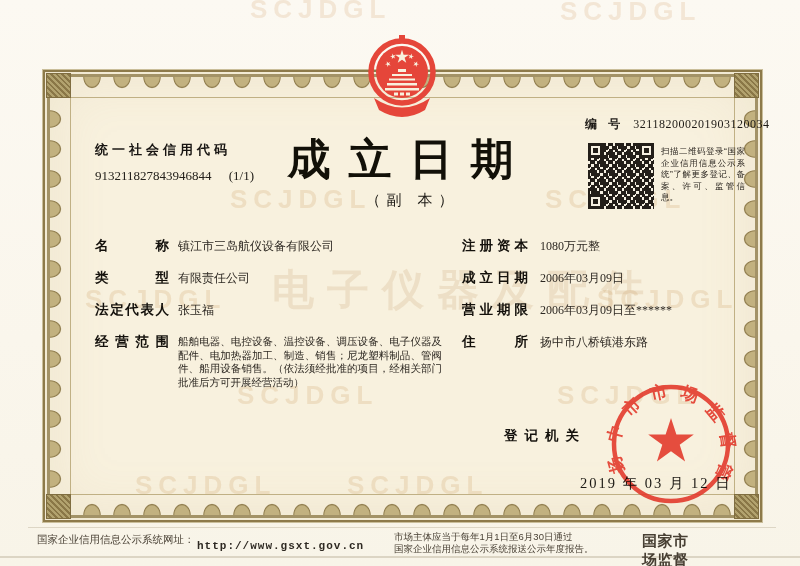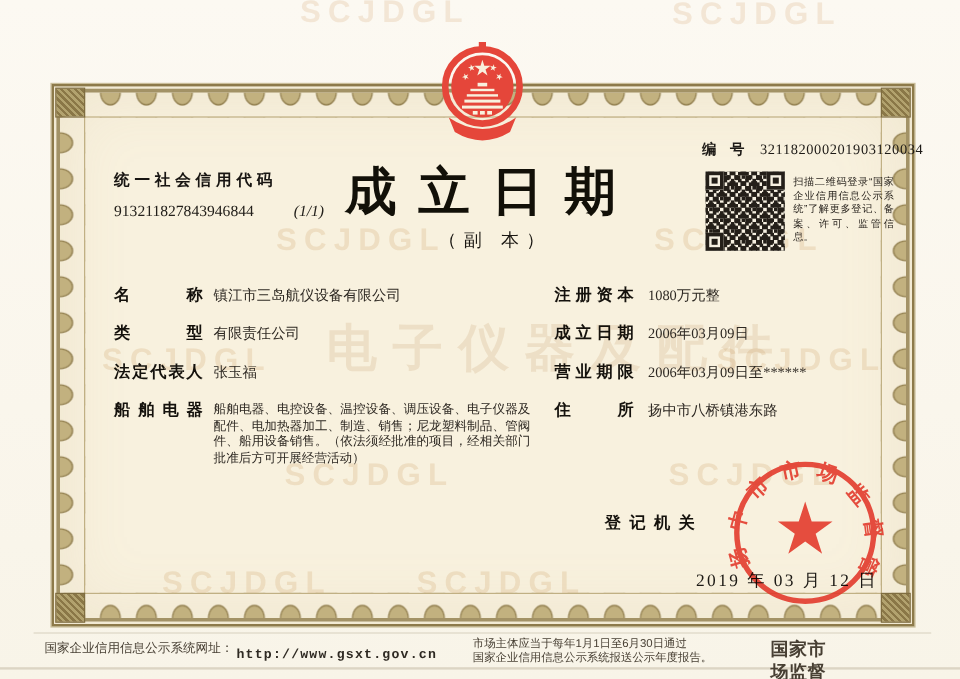--- a/index.html
+++ b/index.html
@@ -50,21 +50,21 @@
   .wm.outside{color:rgba(226,196,160,.35);}
   .wm-center{position:absolute;left:272px;top:262px;font-size:42px;font-weight:bold;
     letter-spacing:13px;color:rgba(196,156,104,.20);z-index:0;pointer-events:none;white-space:nowrap;}
 
   
   .content{position:absolute;inset:0;z-index:3;}
   .emblem{position:absolute;left:361px;top:30px;z-index:4;}
   .credit-block{position:absolute;left:95px;top:141px;}
   .credit-label{font-weight:bold;font-size:13px;letter-spacing:4px;color:#181512;}
   .credit-num{margin-top:9px;font-family:"Liberation Serif",serif;font-size:13px;color:#23201b;}
-  .credit-num .page{margin-left:30px;font-style:italic;}
+  .credit-num .page{margin-left:14px;}
   .serial{position:absolute;left:585px;top:116px;display:flex;align-items:baseline;}
   .serial .lab{font-weight:bold;font-size:12px;letter-spacing:4px;}
   .serial .num{font-family:"Liberation Serif",serif;font-size:12px;margin-left:9px;letter-spacing:.5px;}
   .title{position:absolute;left:43px;top:131px;width:715px;text-align:center;
     font-size:43px;font-weight:bold;letter-spacing:18px;padding-left:18px;box-sizing:border-box;color:#121008;}
   .subtitle{position:absolute;left:43px;top:191px;width:715px;text-align:center;
     font-size:15px;letter-spacing:6px;padding-left:24px;box-sizing:border-box;color:#1b1813;}
 
   
   .qr{position:absolute;left:588px;top:143px;width:66px;height:66px;background:#f6f0e1;
@@ -190,21 +190,21 @@
       </div>
       <div class="row">
         <span class="lbl">类型</span>
         <span class="val">有限责任公司</span>
       </div>
       <div class="row">
         <span class="lbl">法定代表人</span>
         <span class="val">张玉福</span>
       </div>
       <div class="row scope">
-        <span class="lbl">船舶电器</span>
+        <span class="lbl">经营范围</span>
         <span class="val">船舶电器、电控设备、温控设备、调压设备、电子仪器及配件、电加热器加工、制造、销售；尼龙塑料制品、管阀件、船用设备销售。（依法须经批准的项目，经相关部门批准后方可开展经营活动）</span>
       </div>
     </div>
 
     <div class="col col-right">
       <div class="row">
         <span class="lbl">注册资本</span>
         <span class="val">1080万元整</span>
       </div>
       <div class="row">

